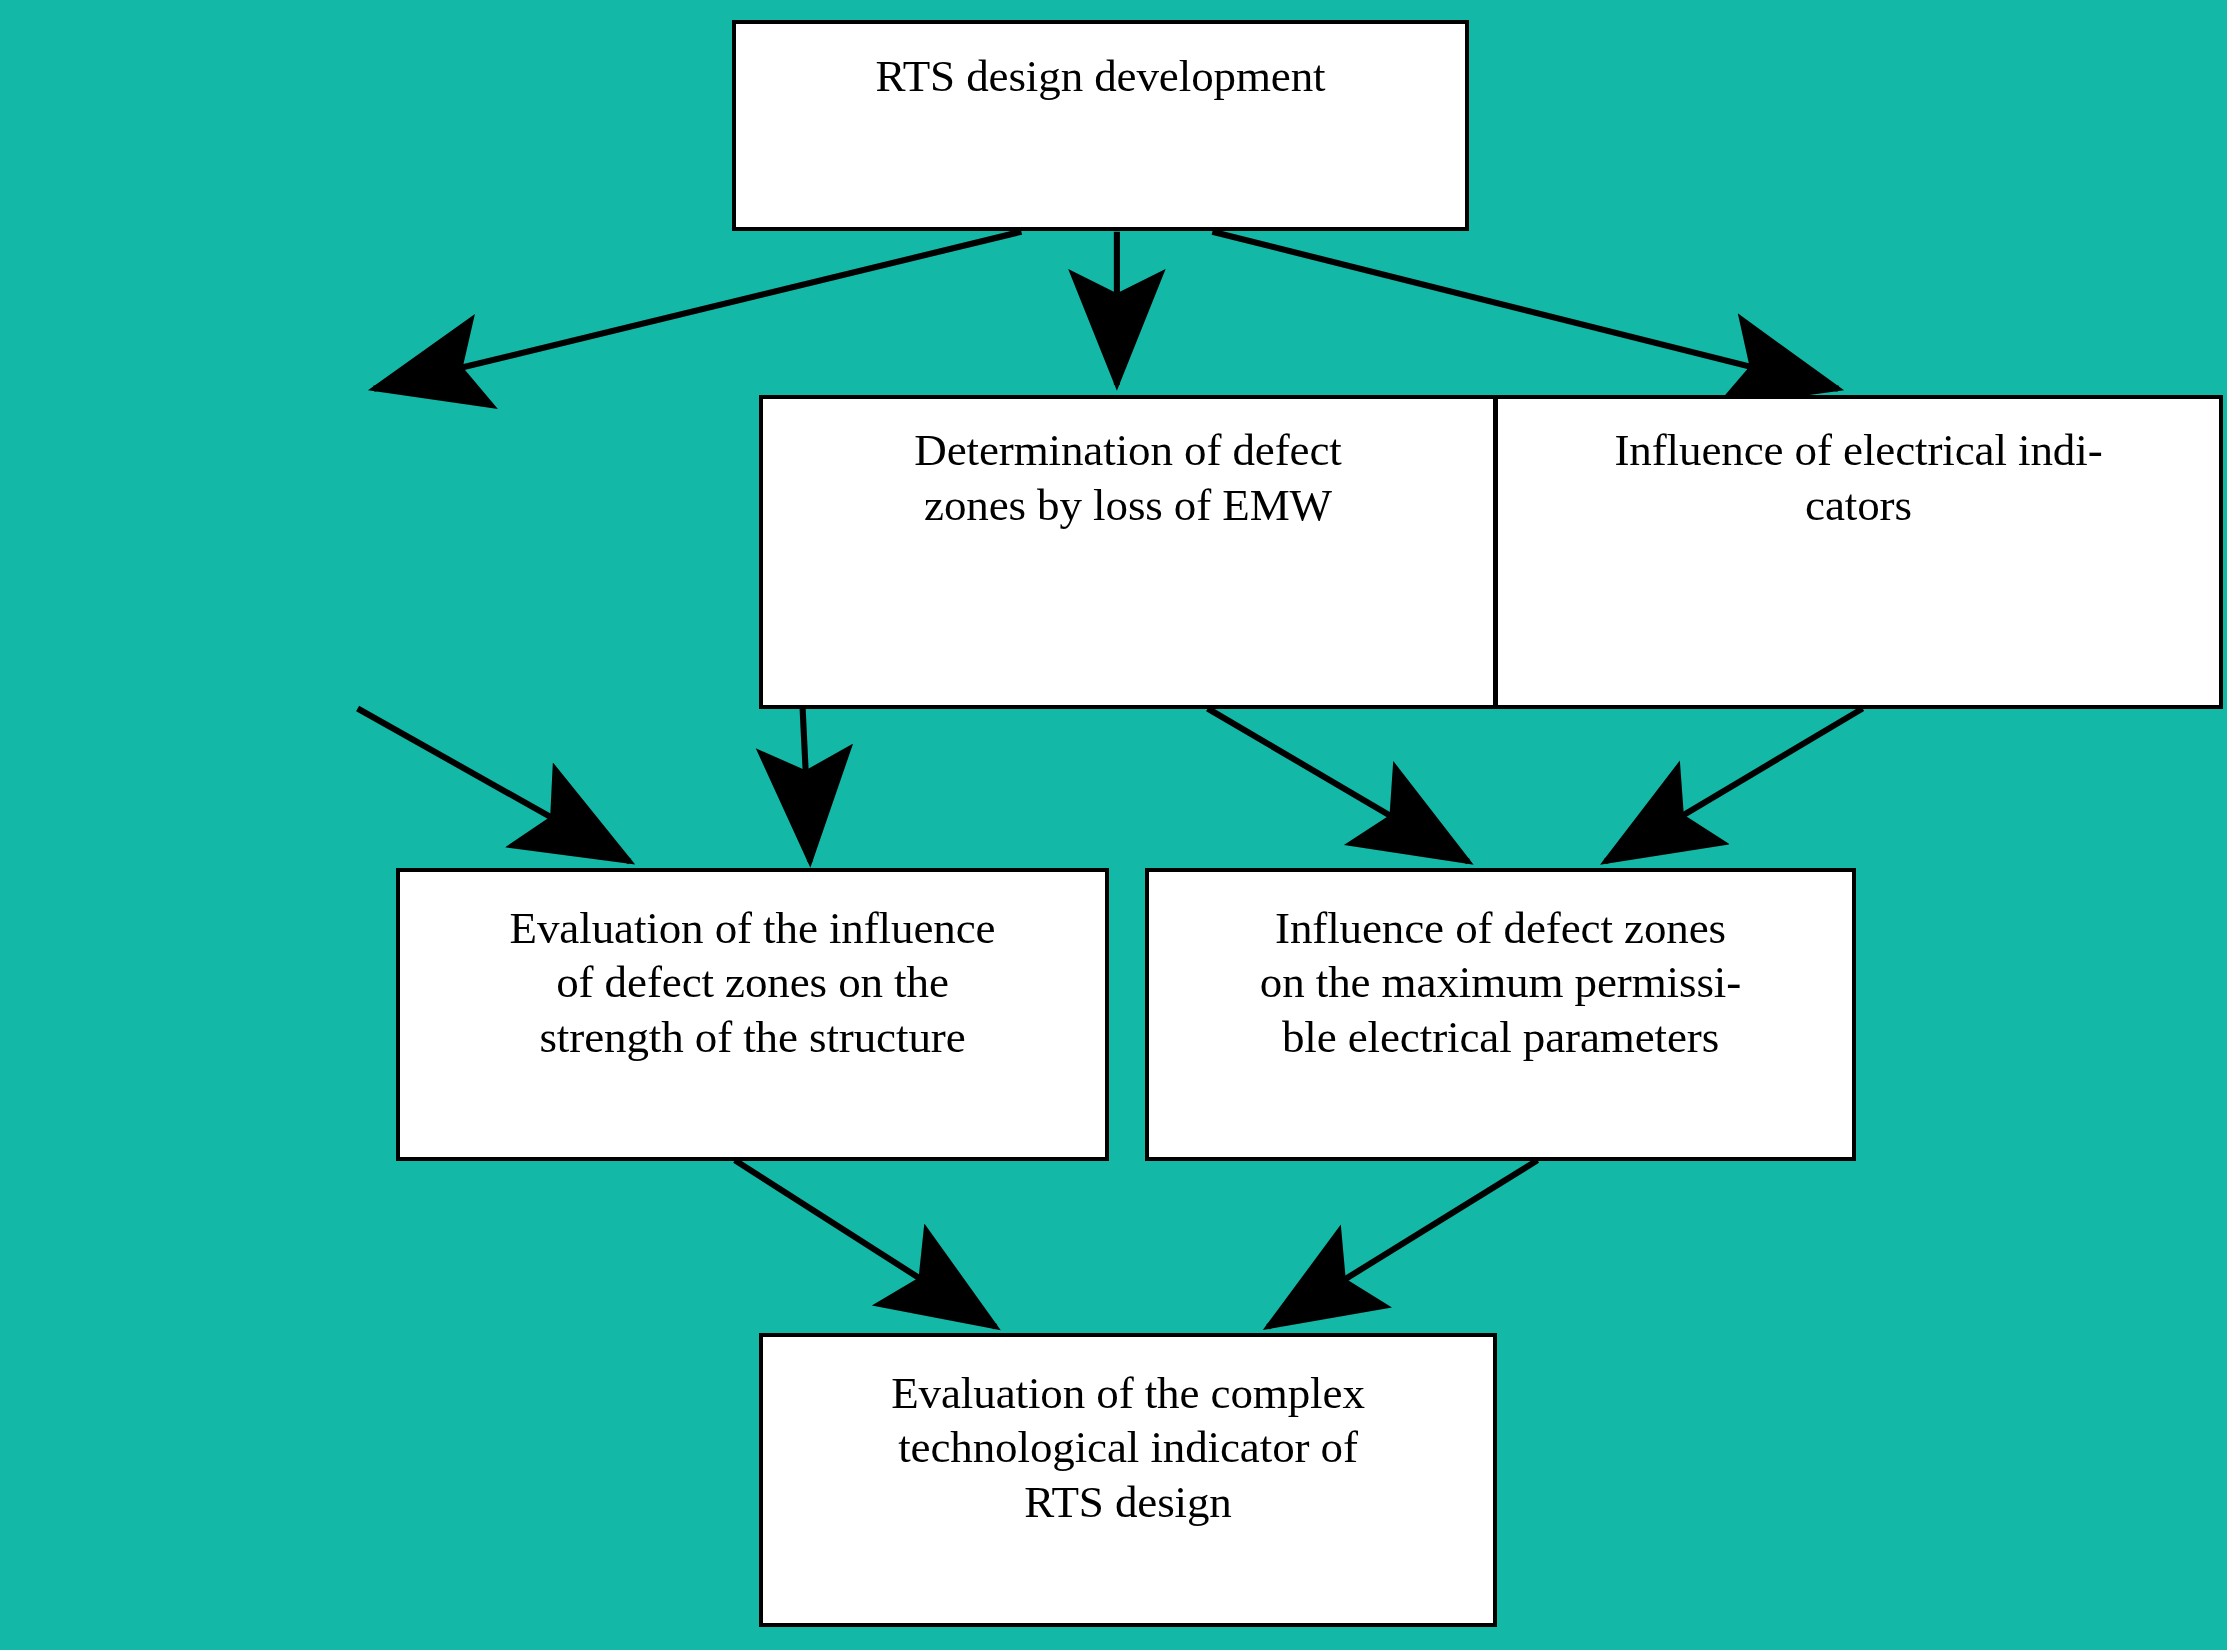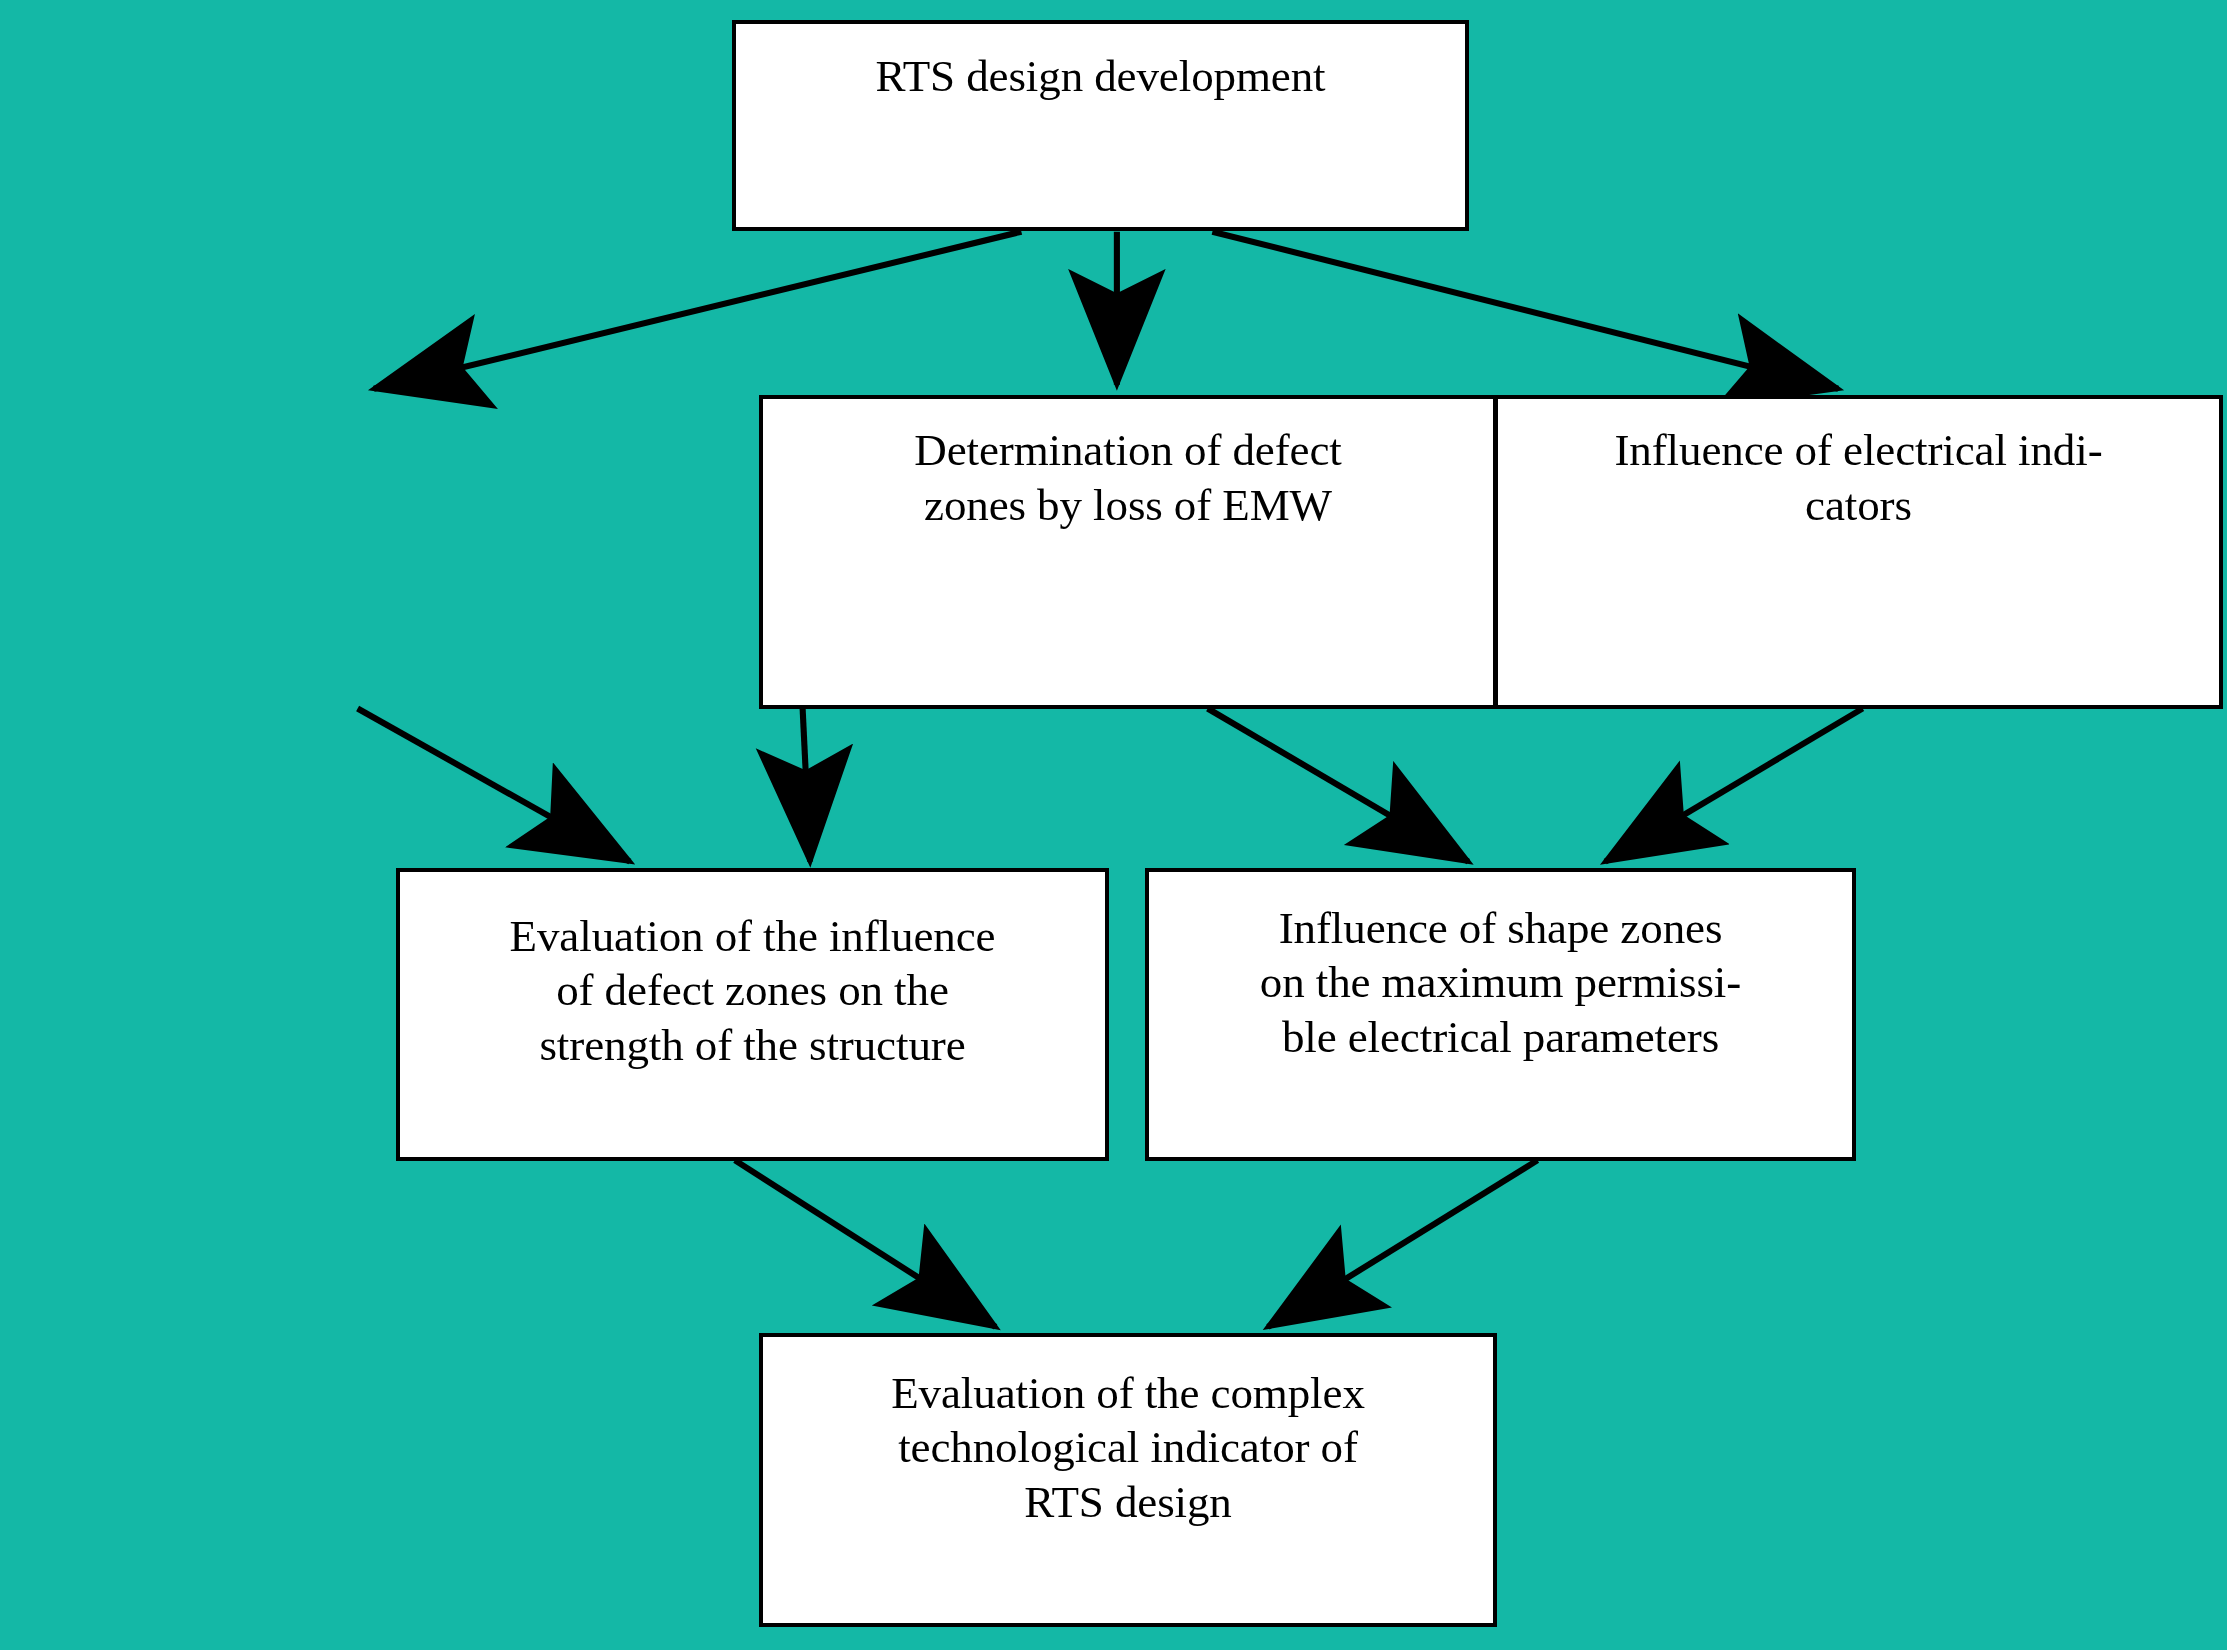--- a/index.html
+++ b/index.html
@@ -50,21 +50,21 @@
   #node-strength  { left: 5.4px;    top: 395px;  width: 724px; height: 314px; }
   #node-strength .label  { padding-top: 24.4px; }
 
   #node-defect    { left: 759px; top: 395px;  width: 738px; height: 314px; }
   #node-defect .label    { padding-top: 24.4px; }
 
   #node-electrical{ left: 1494px; top: 395px;  width: 729px; height: 314px; }
   #node-electrical .label{ padding-top: 24.4px; }
 
   #node-eval-strength { left: 396px;  top: 868px; width: 713px; height: 293px; }
-  #node-eval-strength .label { padding-top: 28.5px; margin-top: 8px; }
+  #node-eval-strength .label { padding-top: 28.5px; }
 
   #node-influence     { left: 1145px; top: 868px; width: 711px; height: 293px; }
   #node-influence .label     { padding-top: 28.5px; }
 
   #node-complex   { left: 759px; top: 1333px; width: 738px; height: 294px; }
   #node-complex .label   { padding-top: 28.5px; }
 </style>
 </head>
 <body>
 
@@ -123,21 +123,21 @@
 cators</span>
   </div>
 
   <div class="node" id="node-eval-strength">
     <span class="label">Evaluation of the influence
 of defect zones on the
 strength of the structure</span>
   </div>
 
   <div class="node" id="node-influence">
-    <span class="label">Influence of shape zones
+    <span class="label">Influence of defect zones
 on the maximum permissi-
 ble electrical parameters</span>
   </div>
 
   <div class="node" id="node-complex">
     <span class="label">Evaluation of the complex
 technological indicator of
 RTS design</span>
   </div>
 

